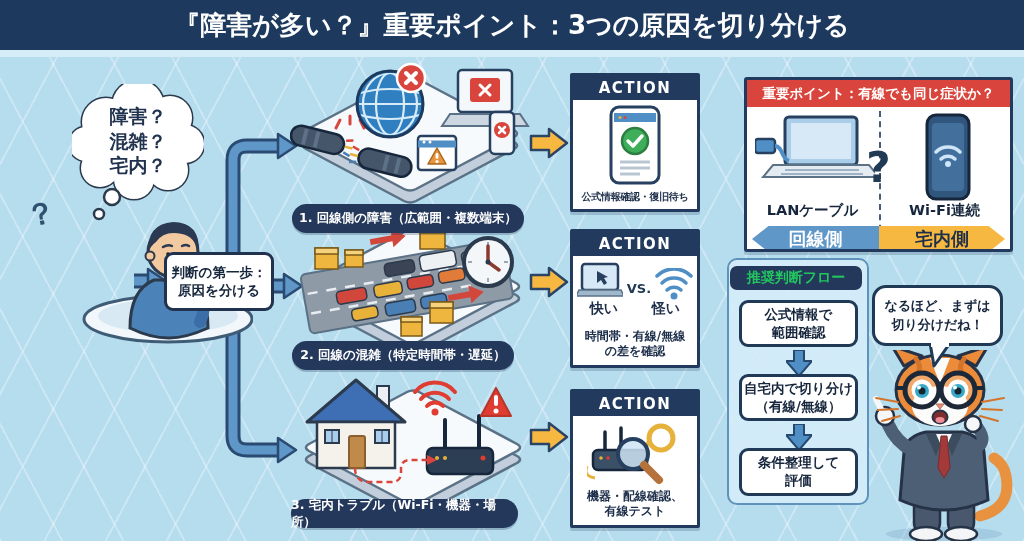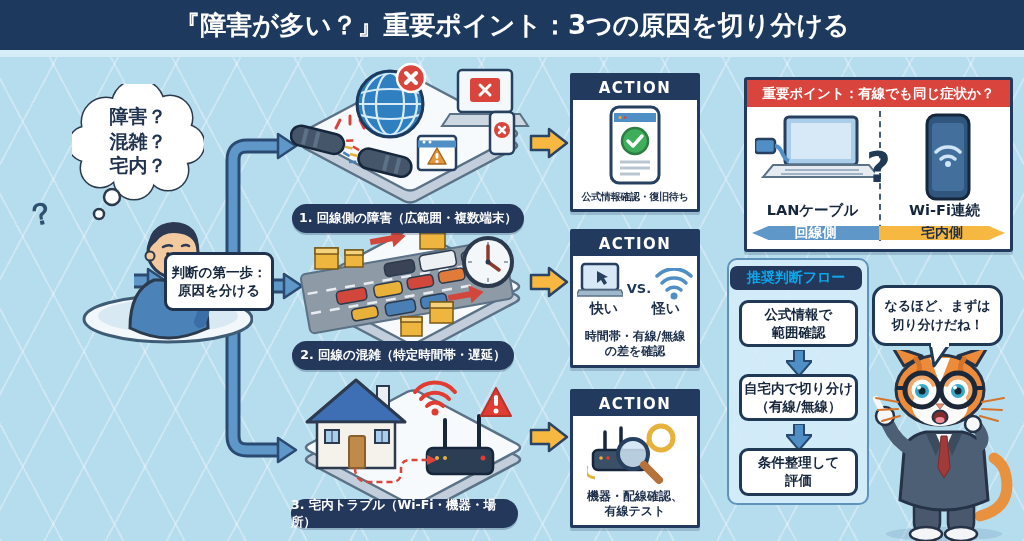--- a/index.html
+++ b/index.html
@@ -39,26 +39,26 @@
   .keypanel{position:absolute;left:744px;top:77px;width:269px;height:175px;background:#fff;
     border:3px solid #223a5e;border-radius:3px;z-index:3;box-sizing:border-box;overflow:hidden;
     box-shadow:0 3px 0 rgba(25,45,75,.2)}
   .keypanel .hd{height:27px;background:#d9453c;color:#fff;font-weight:700;font-size:13.5px;
     display:flex;align-items:center;justify-content:center}
   .kp-body{position:relative;height:142px}
   .kp-div{position:absolute;left:50%;top:4px;height:130px;border-left:2px dashed #27405f;opacity:.85}
   .kp-q{position:absolute;left:50%;top:36px;transform:translateX(-50%);font-size:42px;font-weight:700;color:#203955;z-index:2}
   .kp-lbl{position:absolute;top:94px;width:131px;text-align:center;font-weight:700;font-size:14.5px;color:#16263c}
   .kp-arrows{position:absolute;left:5px;top:119px;width:253px;height:26px;display:flex}
-  .kp-arrow{height:14px;display:flex;align-items:center;justify-content:center;font-weight:700;font-size:14px}
+  .kp-arrow{height:26px;display:flex;align-items:center;justify-content:center;font-weight:700;font-size:18px}
   .kp-arrow.l{width:127px;background:#5e97c8;color:#fff;clip-path:polygon(0 50%,13% 0,100% 0,100% 100%,13% 100%)}
   .kp-arrow.r{width:126px;background:#f6b841;color:#1d2f49;clip-path:polygon(0 0,87% 0,100% 50%,87% 100%,0 100%)}
   .flowpanel{position:absolute;left:727px;top:258px;width:142px;height:247px;z-index:2;
     background:rgba(213,236,249,.92);border:2px solid #5f93bb;border-radius:10px;box-sizing:border-box}
-  .flowhd{position:absolute;left:1px;top:6px;width:132px;height:24px;background:#24385c;color:#0ea5e9;
+  .flowhd{position:absolute;left:1px;top:6px;width:132px;height:24px;background:#24385c;color:#22c55e;
     border-radius:7px;font-weight:700;font-size:14px;display:flex;align-items:center;justify-content:center}
   .fstep{position:absolute;left:10px;width:119px;background:#fff;border:3px solid #203955;border-radius:9px;
     display:flex;align-items:center;justify-content:center;text-align:center;font-weight:700;
     font-size:13.5px;line-height:1.3;color:#16263c;box-sizing:border-box;z-index:2}
   .bubble{position:absolute;left:872px;top:285px;width:131px;height:61px;background:#fff;
     border:3px solid #203955;border-radius:14px;z-index:4;box-sizing:border-box;
     display:flex;align-items:center;justify-content:center;text-align:center;
     font-weight:700;font-size:13px;line-height:1.45;color:#16263c}
   .bubble-tail{position:absolute;left:925px;top:343px;z-index:4}
   .cat{position:absolute;left:860px;top:350px;z-index:3}

